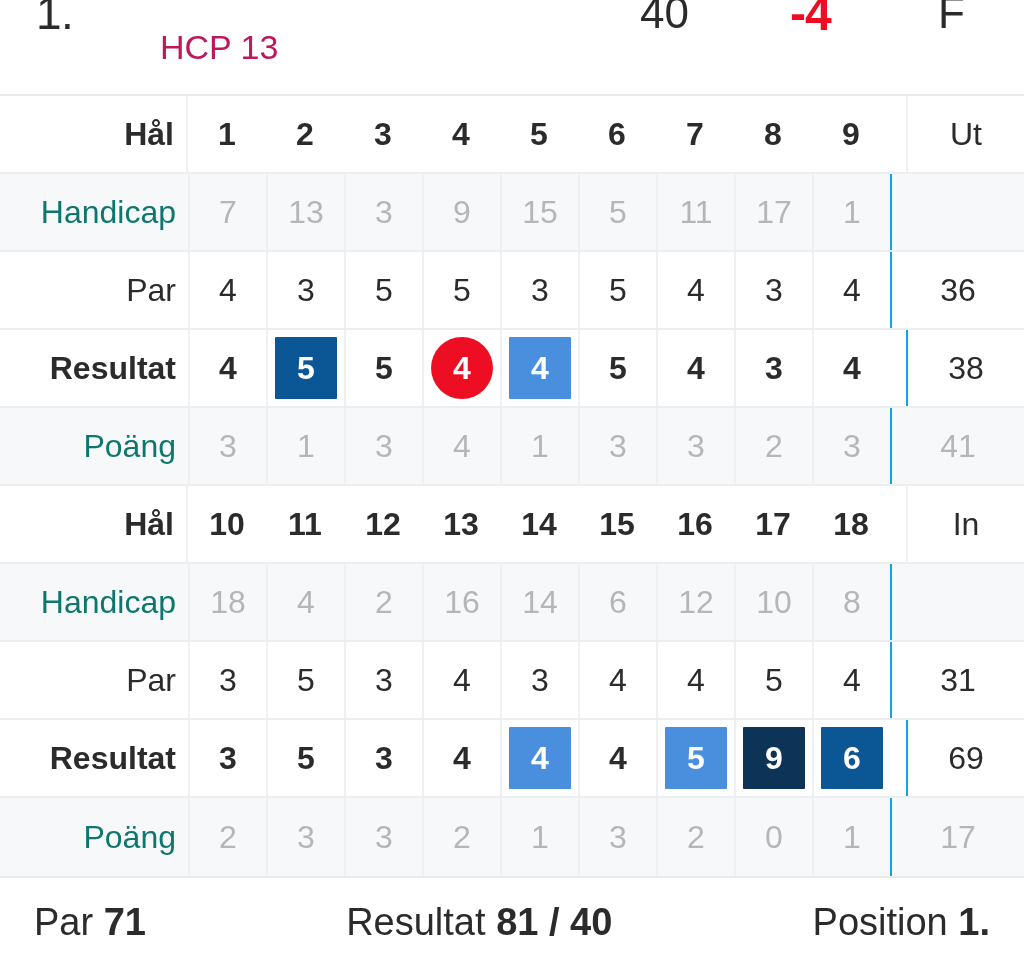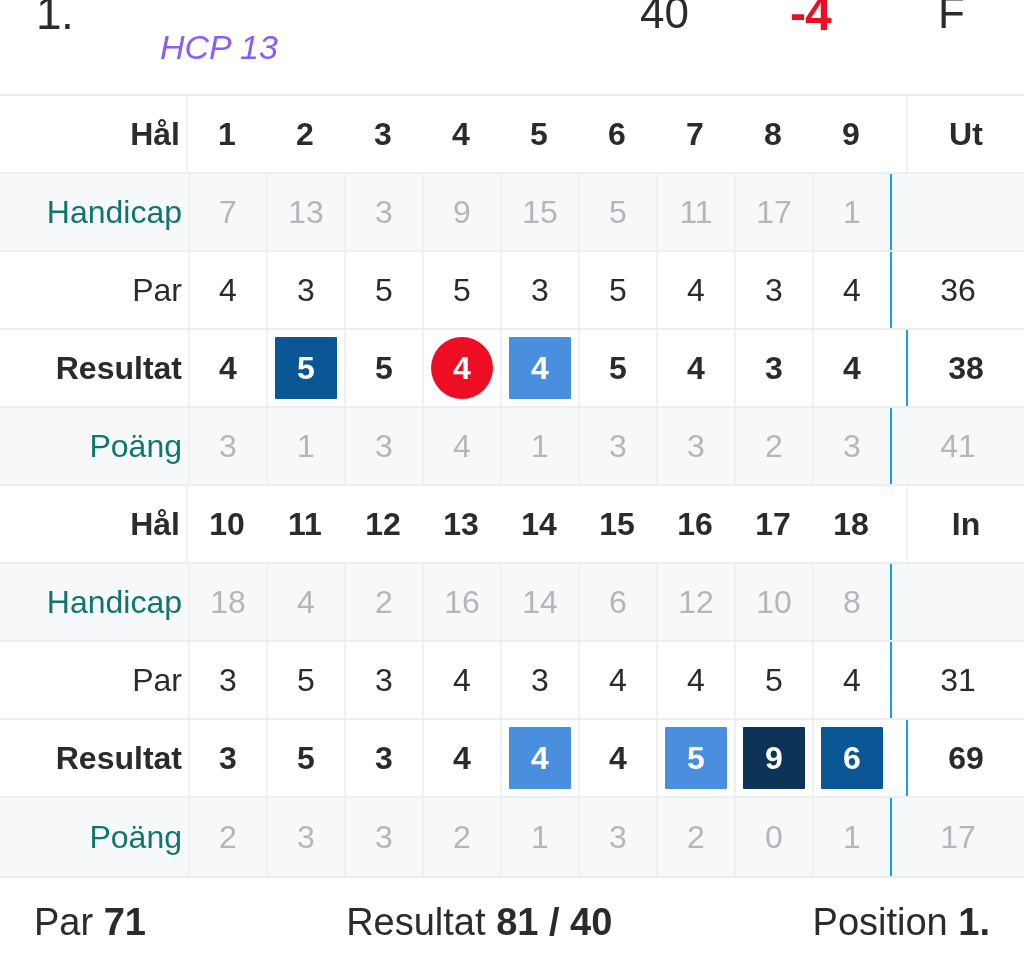--- a/index.html
+++ b/index.html
@@ -33,23 +33,22 @@
     font-size: 46px;
     color: #2b2b2b;
     font-weight: 400;
     letter-spacing: -0.5px;
   }
   .hdr-hcp {
     position: absolute;
     left: 160px;
     top: 28px;
     font-size: 34px;
-    color: #8b5cf6;
-    font-weight: 400;
-    font-style: italic;
+    color: #be185d;
+    font-weight: 400;
   }
   .hdr-points {
     position: absolute;
     left: 640px;
     top: -12px;
     font-size: 44px;
     color: #2b2b2b;
     font-weight: 400;
   }
   .hdr-topar {
@@ -83,21 +82,21 @@
   }
   .row.shade { background: #f7f8f9; }
   .row.no-border { border-bottom: none; }
 
   .cell-label {
     width: 188px;
     flex: 0 0 188px;
     display: flex;
     align-items: center;
     justify-content: flex-end;
-    padding-right: 6px;
+    padding-right: 12px;
     font-size: 32px;
     color: #2b2b2b;
   }
   .cell-label.bold { font-weight: 700; }
   .cell-label.muted { color: #0f766e; }
 
   .cell {
     width: 78px;
     flex: 0 0 78px;
     display: flex;
@@ -114,21 +113,21 @@
   .cell-total {
     flex: 1 1 auto;
     display: flex;
     align-items: center;
     justify-content: center;
     font-size: 32px;
     color: #2b2b2b;
     border-left: 2px solid #0ea5e9;
   }
   .cell-total.muted { color: #b4b6b9; }
-  .cell-total.bold { font-weight: 700; margin-left: 16px; }
+  .cell-total.bold { font-weight: 400; margin-left: 16px; }
 
   
   .row.holehdr .cell { border-left: none; }
   .row.holehdr .cell-total { border-left: 2px solid #eef0f1; }
   .row.holehdr .cell-label { border-right: 2px solid #eef0f1; }
 
   
   .badge {
     width: 62px;
     height: 62px;

